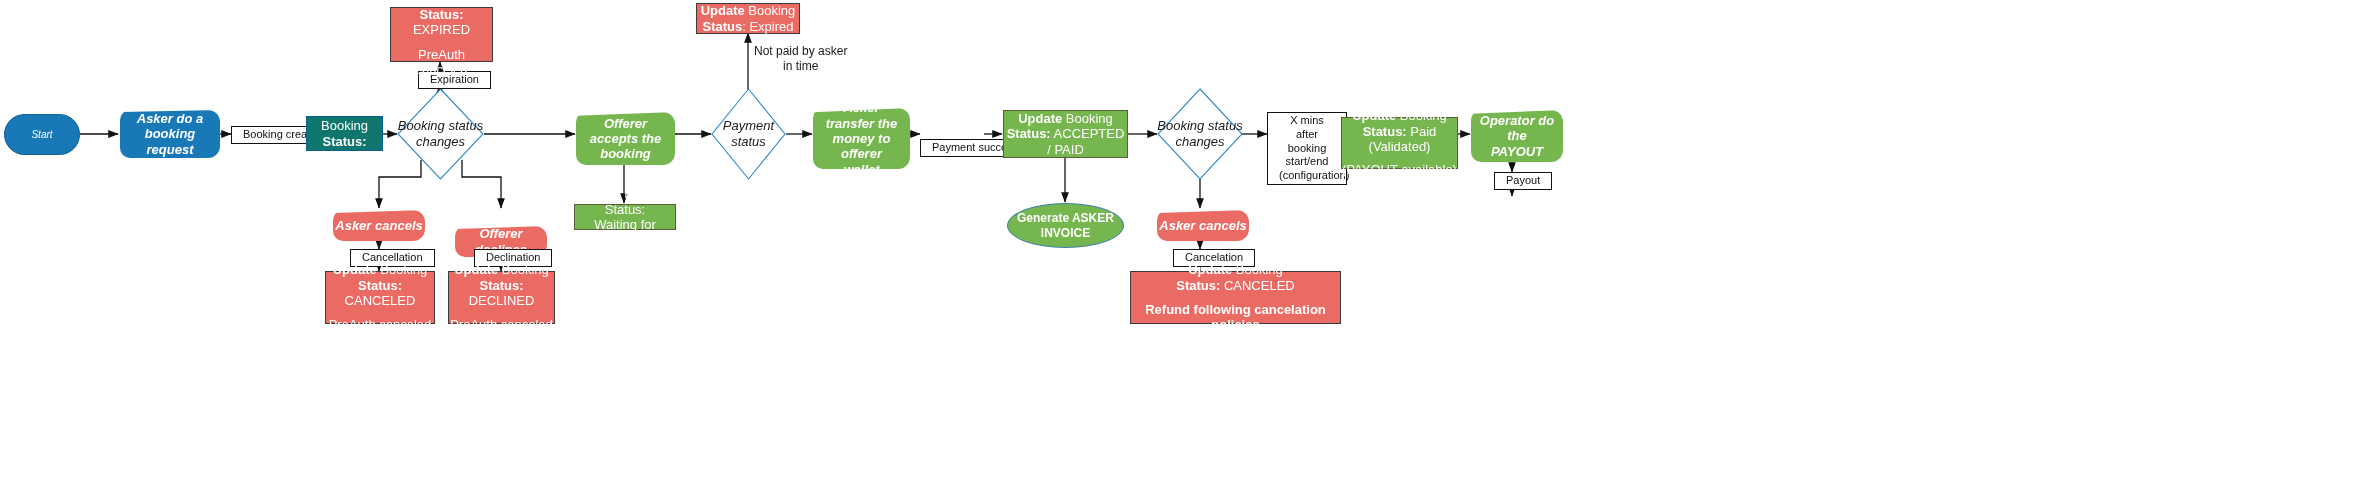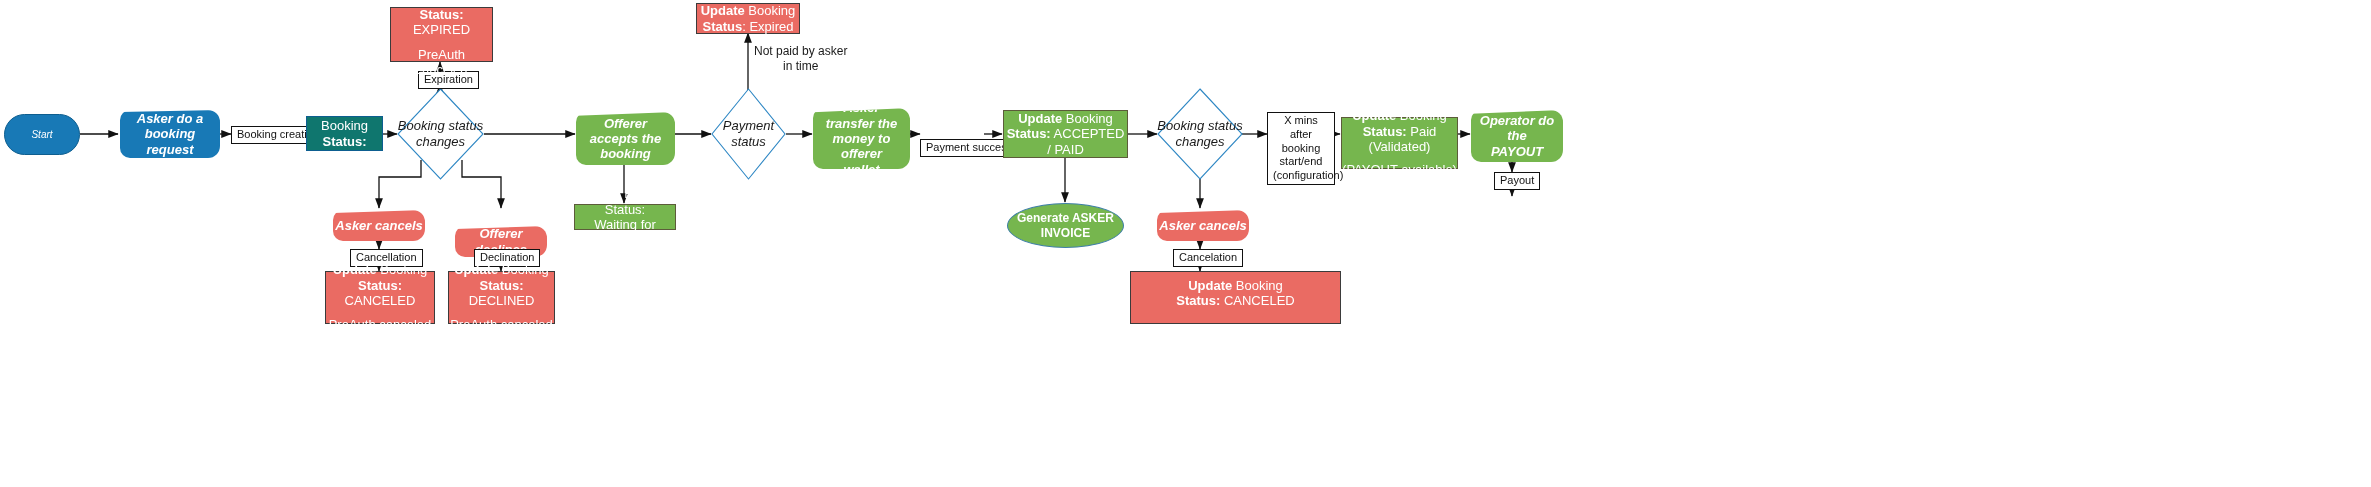--- a/index.html
+++ b/index.html
@@ -35,21 +35,21 @@
   .diamond .dlabel{position:absolute;inset:0;display:flex;align-items:center;
         justify-content:center;text-align:center;color:#1a1a1a;font-size:13px;
         line-height:1.22;}
 
   
   .ellipse{border-radius:50%;background:#76B64E;border:1px solid #3e7fa8;
            font-size:12px;font-weight:bold;color:#ffffff;}
 
   
   .elabel{position:absolute;background:#ffffff;border:1px solid #111;
-          font-size:11px;color:#111;padding:1px 5px;line-height:1.25;
+          font-size:11px;color:#111;padding:1px 11px;line-height:1.25;
           white-space:nowrap;text-align:center;}
   .elabel.multi{white-space:normal;}
   
   .plabel{position:absolute;font-size:12px;color:#1a1a1a;line-height:1.25;
           text-align:center;white-space:nowrap;}
 
   svg.edges{position:absolute;left:0;top:0;width:2371px;height:487px;
             pointer-events:none;}
 </style>
 </head>
@@ -290,20 +290,21 @@
 
   <div class="elabel" style="left:1173px;top:249px;">
     <span>Cancelation</span>
   </div>
 
   <div class="node rect red" style="left:1130px;top:271px;width:211px;height:53px;">
     <div>
       <span class="ln"><b>Update</b><span> Booking</span></span>
       <span class="ln"><b>Status:</b><span> CANCELED</span></span>
       <span class="ln" style="height:9px"></span>
+      <span class="ln" style="font-weight:bold;">Refund following cancelation policies</span>
     </div>
   </div>
 
   <div class="node rect green" style="left:1341px;top:108px;width:117px;height:52px;margin-top:9px;">
     <div>
       <span class="ln"><b>Update</b><span> Booking</span></span>
       <span class="ln"><b>Status:</b><span> Paid (Validated)</span></span>
       <span class="ln" style="height:8px"></span>
       <span class="ln">(PAYOUT available)</span>
     </div>

